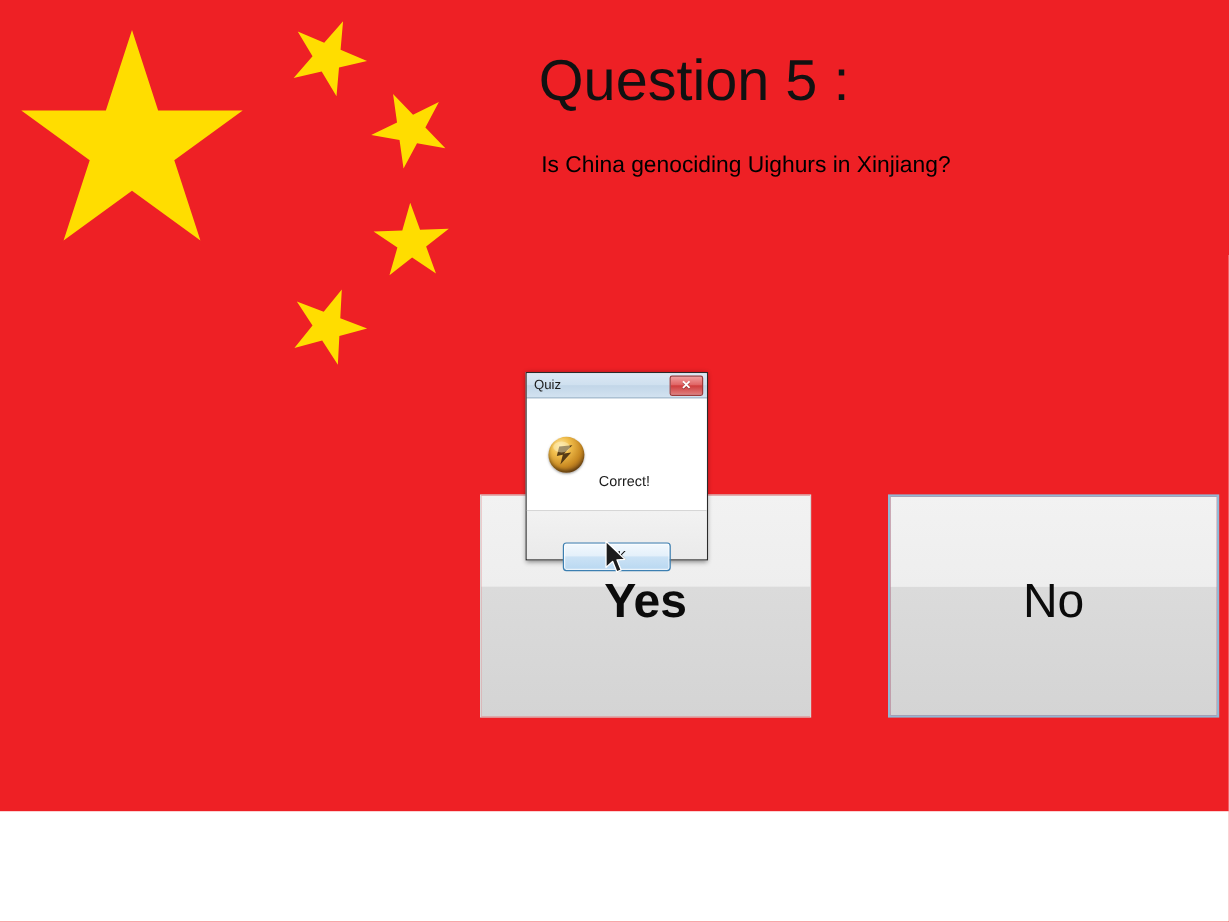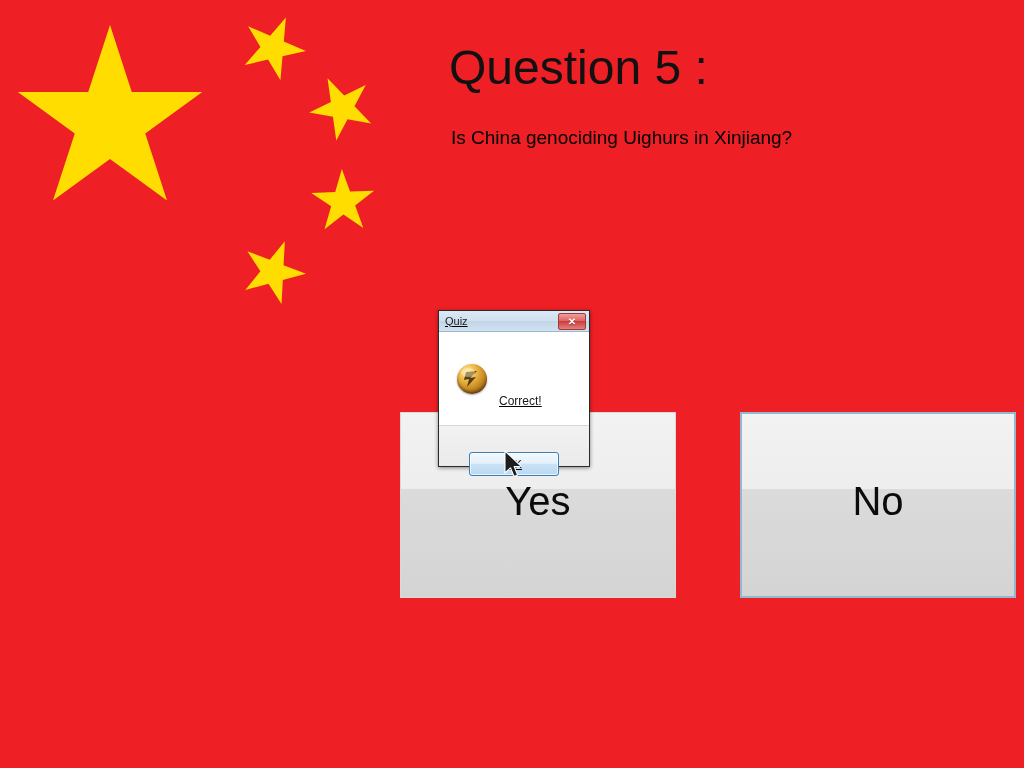--- a/index.html
+++ b/index.html
@@ -8,21 +8,21 @@
     padding: 0;
     width: 1024px;
     height: 768px;
     overflow: hidden;
     font-family: "Liberation Sans", sans-serif;
   }
 
   #stage {
     position: relative;
     width: 1024px;
-    height: 768px;
+    height: 676px;
     background: #ee2025;
     overflow: hidden;
   }
 
   
   .flag-stars {
     position: absolute;
     left: 0;
     top: 0;
     width: 420px;
@@ -69,20 +69,21 @@
     align-items: center;
     justify-content: center;
     color: #0b0b0b;
     font-size: 40px;
     cursor: pointer;
   }
 
   #btn-yes {
     left: 400px;
     top: 412px;
+    font-weight: bold;
   }
 
   #btn-no {
     left: 740px;
     top: 412px;
     border: 2px solid #93b8d4;
   }
 
   .answer-label {
     transform: translateY(-4px);
@@ -95,21 +96,20 @@
     left: 438px;
     top: 310px;
     width: 152px;
     height: 157px;
     box-sizing: border-box;
     border: 1px solid #2a2a2a;
     background: #f0f0f0;
     box-shadow: 0 1px 4px rgba(0,0,0,0.45);
     display: flex;
     flex-direction: column;
-    text-decoration: underline;
   }
 
   #dialog-titlebar {
     height: 20px;
     flex: 0 0 20px;
     background: linear-gradient(to bottom, #dce8f4 0%, #cfe0ef 48%, #c2d6e8 52%, #d2e2f0 100%);
     border-bottom: 1px solid #9db6cc;
     display: flex;
     align-items: center;
     position: relative;

